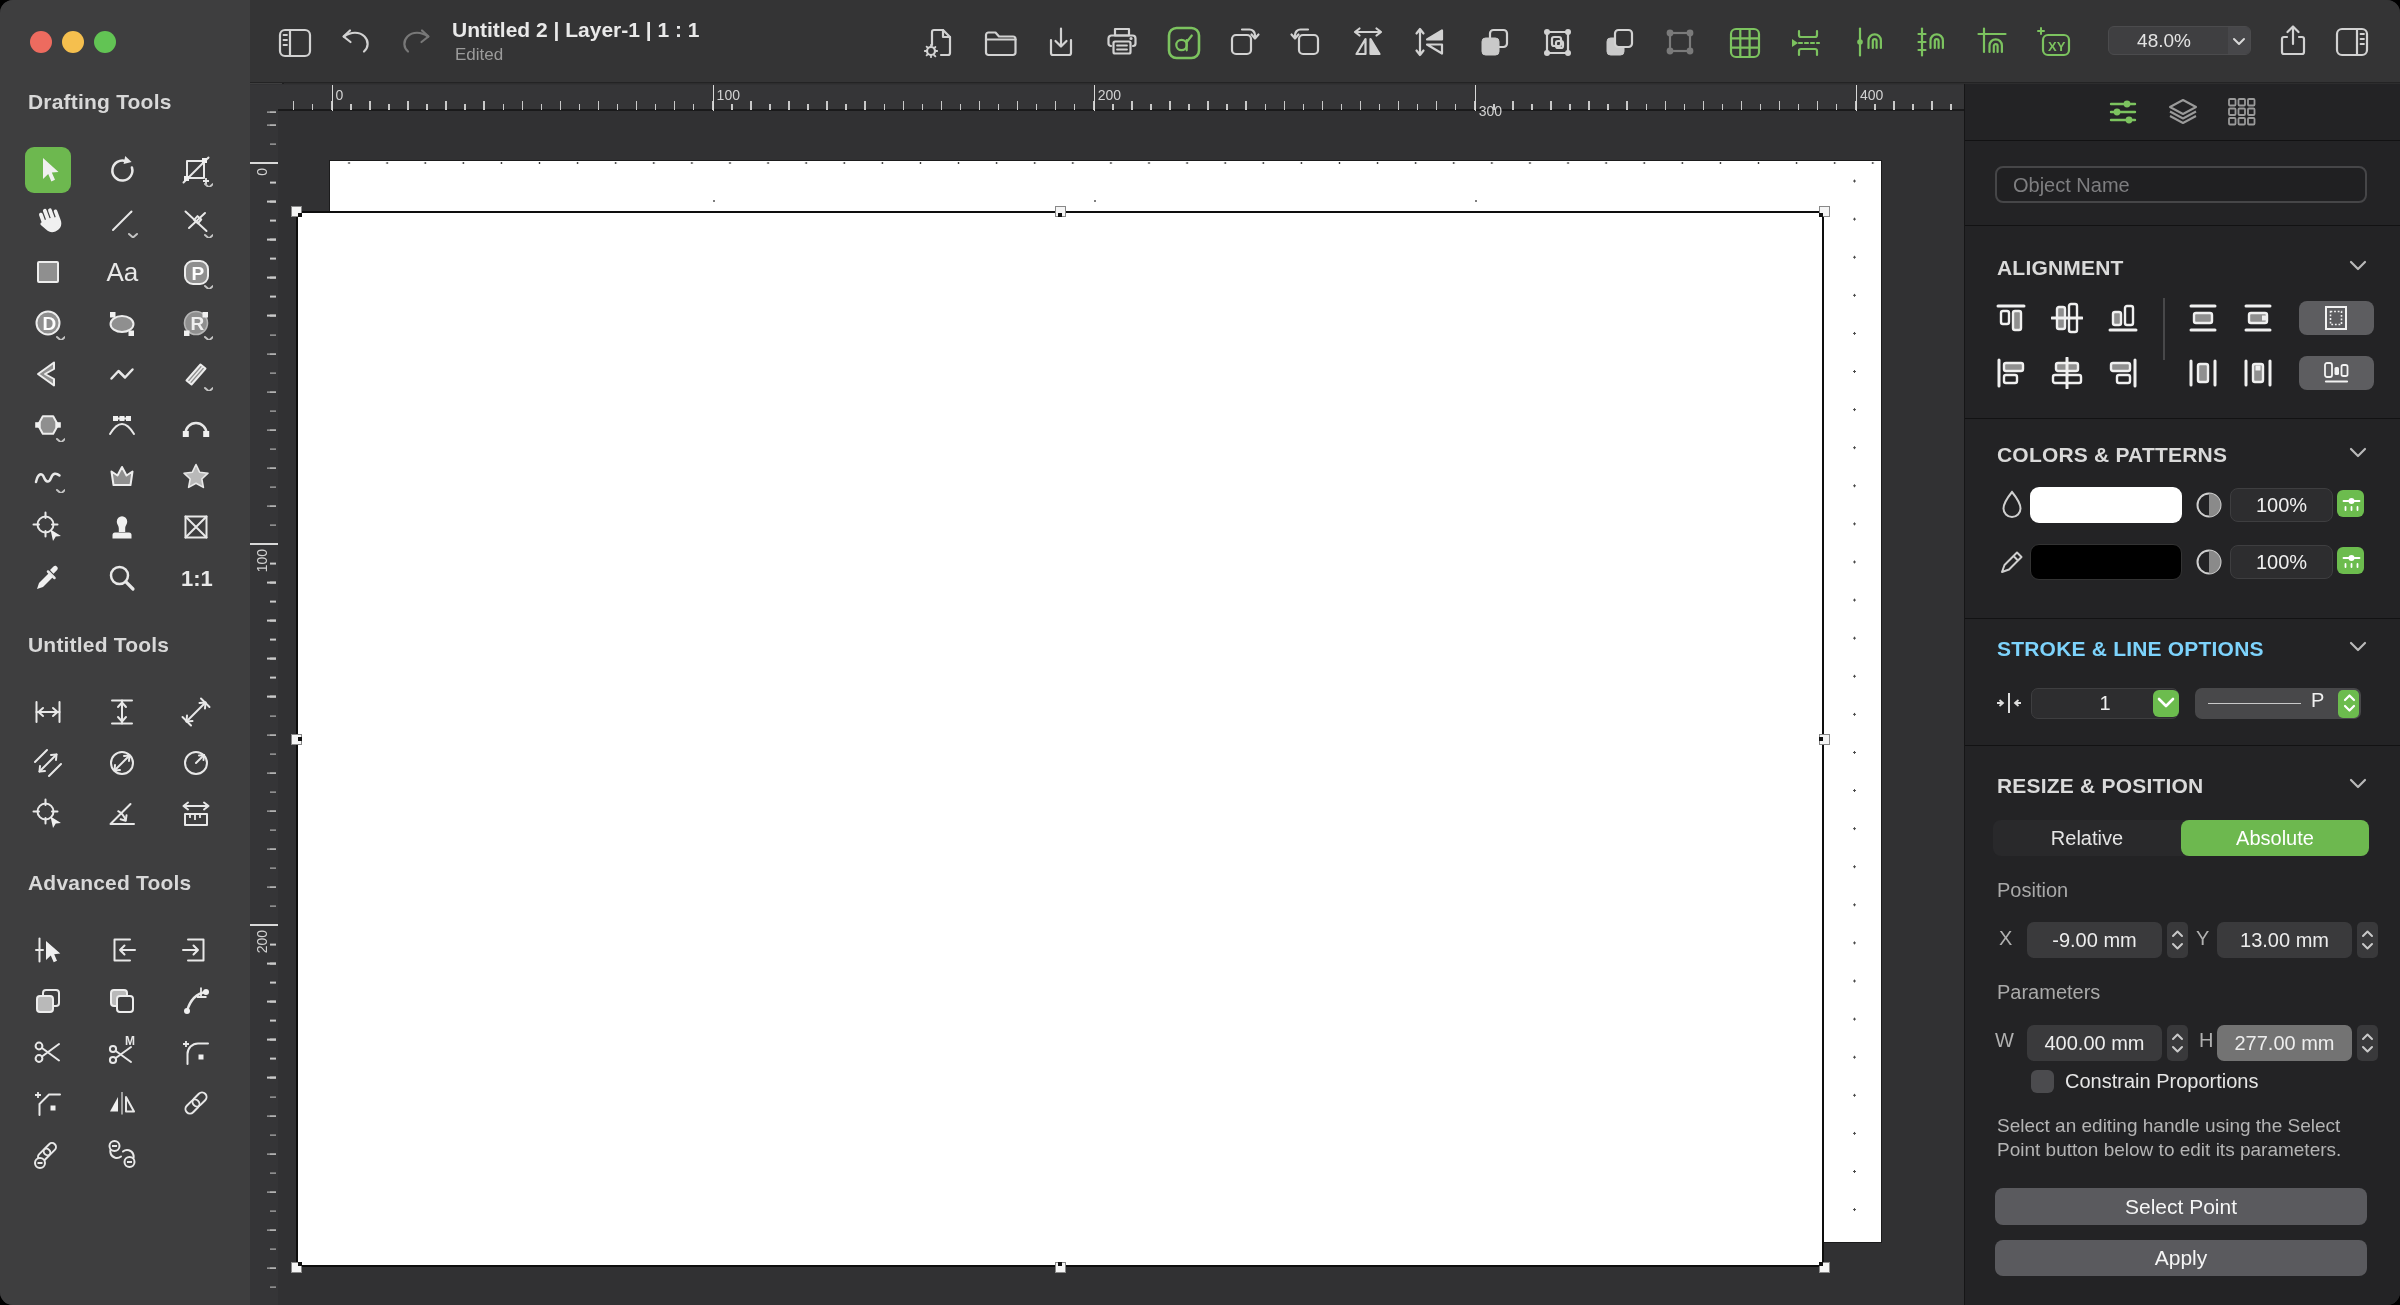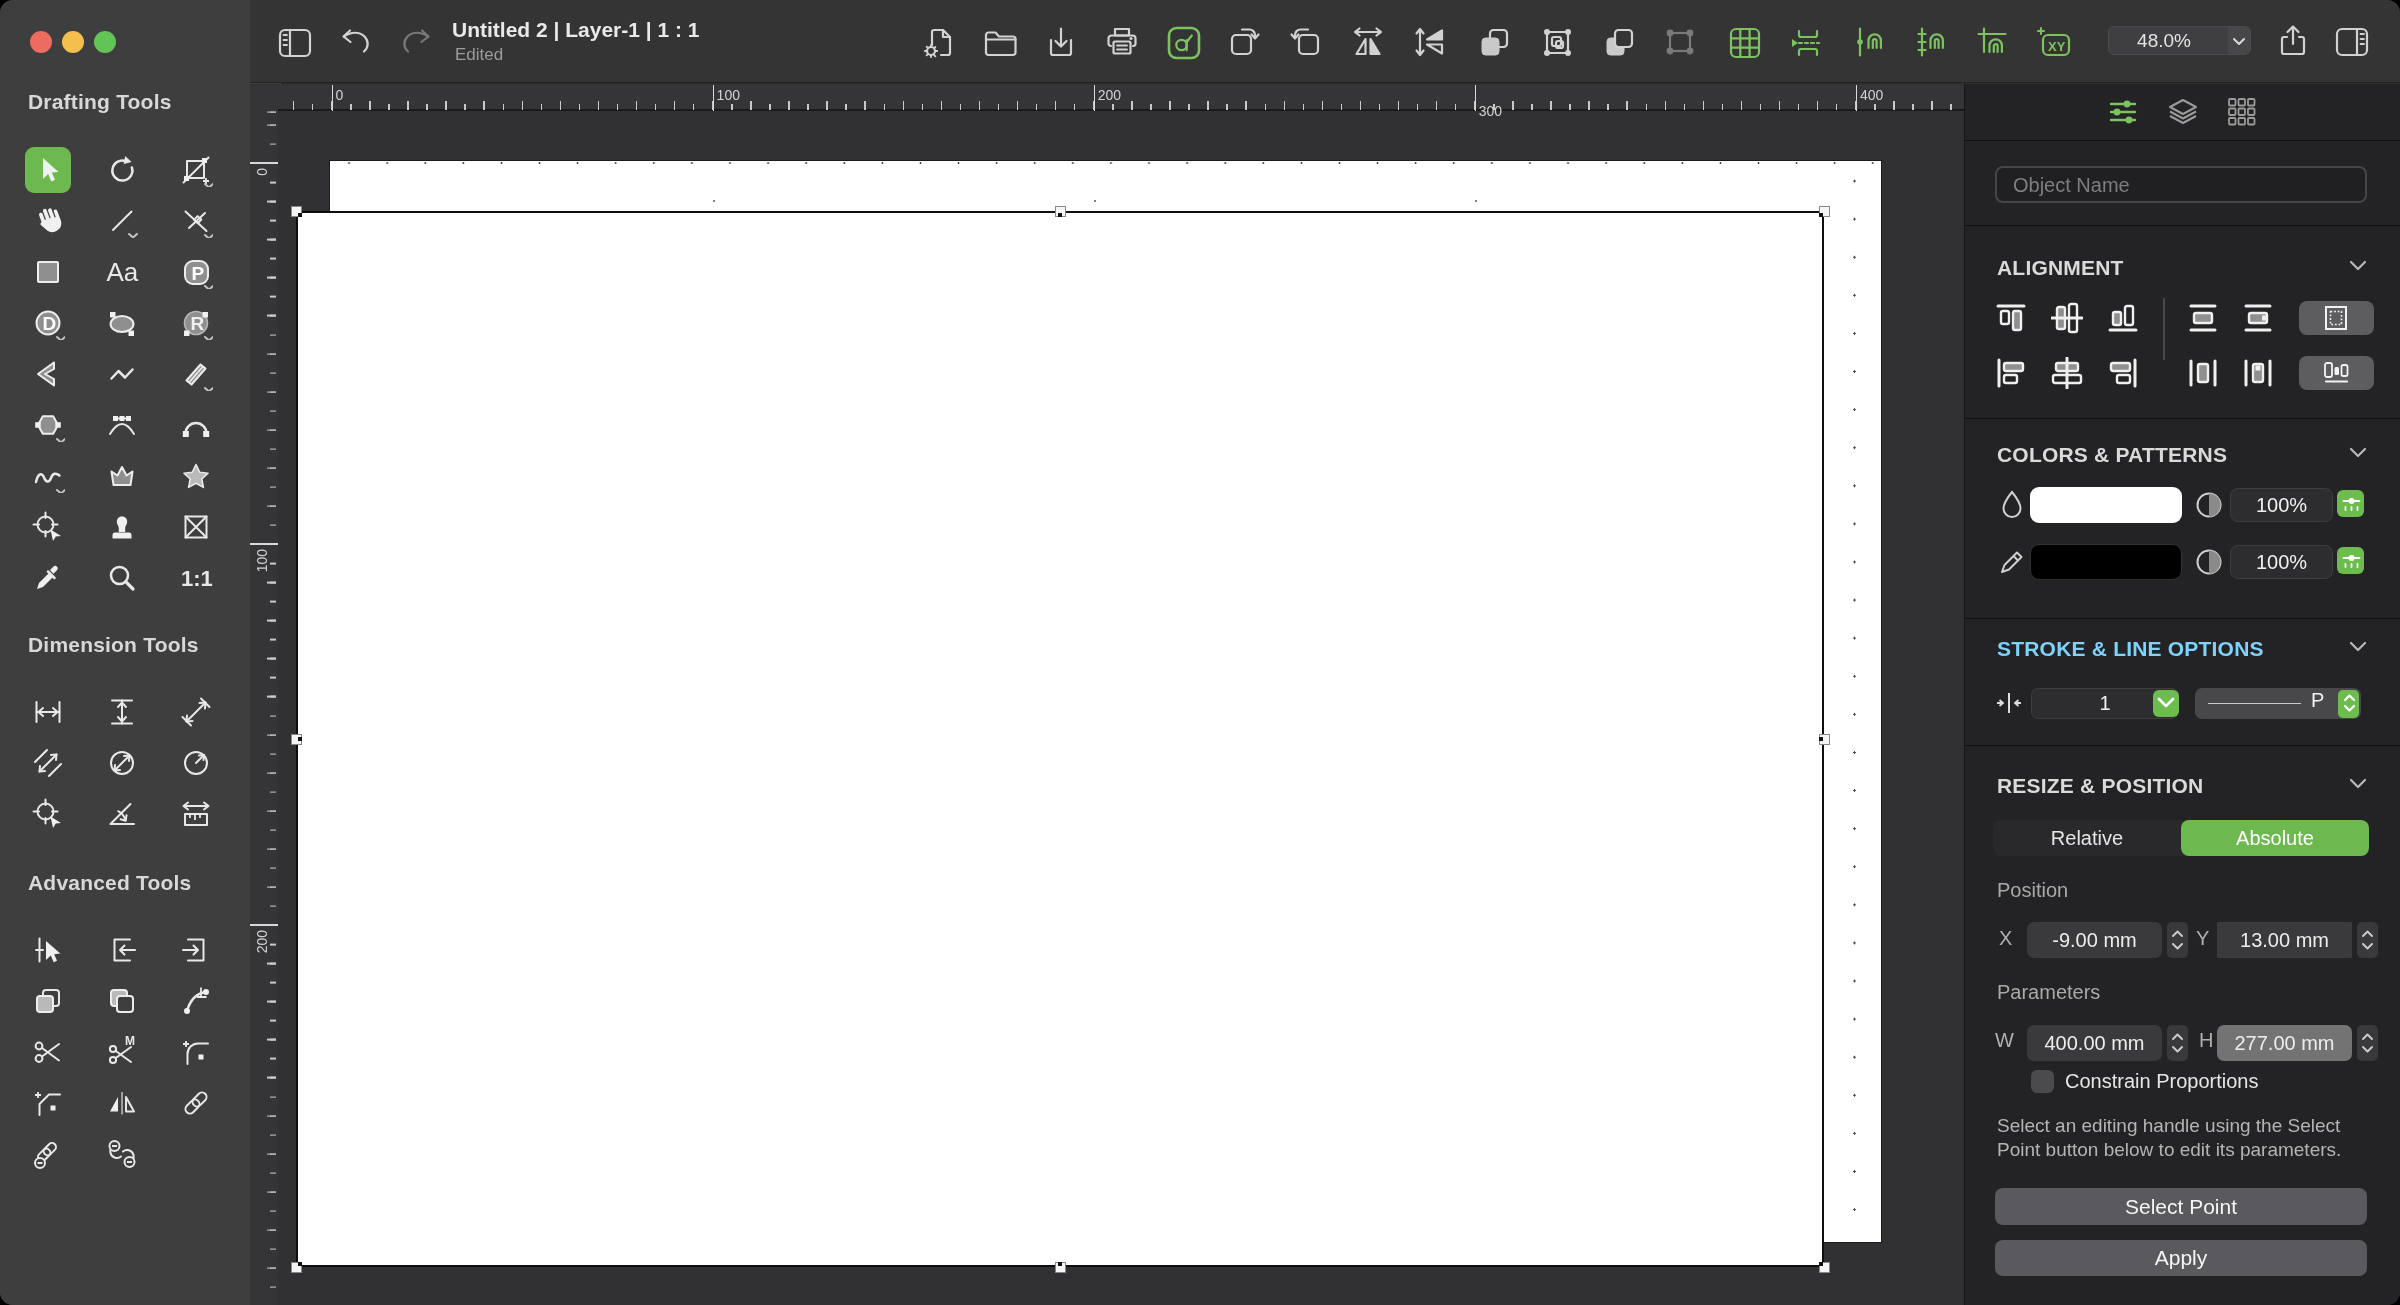--- a/index.html
+++ b/index.html
@@ -138,21 +138,21 @@
         <path d="M19 9 l3.5-3.5 c2.2-2.2 5.8 1.4 3.6 3.6 L22.5 12.7 Z" fill="#f0f0f0"></path>
         <path d="M17 10.5 l6.5 6.5" stroke="#e8e8e8" stroke-width="2.5" stroke-linecap="round"></path>
       </svg>
 <svg class="abs" style="left:105px;top:560.5px" width="34" height="34" viewBox="0 0 34 34">
         <circle cx="14.5" cy="14.5" r="8.5" stroke="#e8e8e8" stroke-width="2.5" fill="none" stroke-linecap="round" stroke-linejoin="round"></circle>
         <path d="M20.7 20.7 L28 28" stroke="#e8e8e8" stroke-width="3.2" stroke-linecap="round"></path>
       </svg>
 <svg class="abs" style="left:179px;top:560.5px" width="34" height="34" viewBox="0 0 34 34">
         <text x="2" y="25" font-size="22" font-weight="bold" fill="#e8e8e8" font-family="Liberation Sans,sans-serif">1:1</text>
       </svg>
-<div class="abs sechead" style="left:28px;top:633px">Dimension Tools</div>
+<div class="abs sechead" style="left:28px;top:633px">Untitled Tools</div>
 <svg class="abs" style="left:31px;top:695px" width="34" height="34" viewBox="0 0 34 34">
         <path d="M5.5 7 V27 M28.5 7 V27" stroke="#e8e8e8" stroke-width="2" fill="none" stroke-linecap="round" stroke-linejoin="round"></path>
         <path d="M5.5 17 H28.5" stroke="#e8e8e8" stroke-width="2" fill="none" stroke-linecap="round" stroke-linejoin="round"></path>
         <path d="M12 13 L7.5 17 L12 21 M22 13 L26.5 17 L22 21" stroke="#e8e8e8" stroke-width="2" fill="none" stroke-linecap="round" stroke-linejoin="round"></path>
       </svg>
 <svg class="abs" style="left:105px;top:695px" width="34" height="34" viewBox="0 0 34 34">
         <path d="M7 5.5 H27 M7 28.5 H27" stroke="#e8e8e8" stroke-width="2" fill="none" stroke-linecap="round" stroke-linejoin="round"></path>
         <path d="M17 5.5 V28.5" stroke="#e8e8e8" stroke-width="2" fill="none" stroke-linecap="round" stroke-linejoin="round"></path>
         <path d="M13 12 L17 7.5 L21 12 M13 22 L17 26.5 L21 22" stroke="#e8e8e8" stroke-width="2" fill="none" stroke-linecap="round" stroke-linejoin="round"></path>
       </svg>
@@ -613,21 +613,21 @@
 <div class="abs" style="left:216px;top:736px;width:188px;height:36px;background:#6db84f;border-radius:8px;font-size:20px;color:#fff;text-align:center;line-height:36px">Absolute</div>
 <div class="abs" style="left:32px;top:795px;font-size:20px;color:#a9a9a9">Position</div>
 <div class="abs" style="left:34px;top:843px;font-size:20px;color:#b0b0b0">X</div>
 <div class="abs" style="left:62px;top:838px;width:135px;height:36px;background:#3a3a3c;border-radius:7px;font-size:20px;color:#ededed;text-align:center;line-height:36px">-9.00 mm</div>
 <div class="abs" style="left:202px;top:838px;width:21px;height:36px;background:#39393b;border-radius:5px"></div>
 <svg class="abs" style="left:205px;top:844px" width="15" height="24" viewBox="0 0 15 24">
         <path d="M3 8 l4.5-4.5 L12 8" stroke="#c9c9c9" stroke-width="2" fill="none" stroke-linecap="round" stroke-linejoin="round"></path>
         <path d="M3 16 l4.5 4.5 L12 16" stroke="#c9c9c9" stroke-width="2" fill="none" stroke-linecap="round" stroke-linejoin="round"></path>
       </svg>
 <div class="abs" style="left:231px;top:843px;font-size:20px;color:#b0b0b0">Y</div>
-<div class="abs" style="left:252px;top:838px;width:135px;height:36px;background:#3a3a3c;border-radius:1px;font-size:20px;color:#ededed;text-align:center;line-height:36px">13.00 mm</div>
+<div class="abs" style="left:252px;top:838px;width:135px;height:36px;background:#3a3a3c;border-radius:7px;font-size:20px;color:#ededed;text-align:center;line-height:36px">13.00 mm</div>
 <div class="abs" style="left:392px;top:838px;width:21px;height:36px;background:#39393b;border-radius:5px"></div>
 <svg class="abs" style="left:395px;top:844px" width="15" height="24" viewBox="0 0 15 24">
         <path d="M3 8 l4.5-4.5 L12 8" stroke="#c9c9c9" stroke-width="2" fill="none" stroke-linecap="round" stroke-linejoin="round"></path>
         <path d="M3 16 l4.5 4.5 L12 16" stroke="#c9c9c9" stroke-width="2" fill="none" stroke-linecap="round" stroke-linejoin="round"></path>
       </svg>
 <div class="abs" style="left:32px;top:897px;font-size:20px;color:#a9a9a9">Parameters</div>
 <div class="abs" style="left:30px;top:945px;font-size:20px;color:#b0b0b0">W</div>
 <div class="abs" style="left:62px;top:941px;width:135px;height:36px;background:#3a3a3c;border-radius:7px;font-size:20px;color:#ededed;text-align:center;line-height:36px">400.00 mm</div>
 <div class="abs" style="left:202px;top:941px;width:21px;height:36px;background:#39393b;border-radius:5px"></div>
 <svg class="abs" style="left:205px;top:947px" width="15" height="24" viewBox="0 0 15 24">

